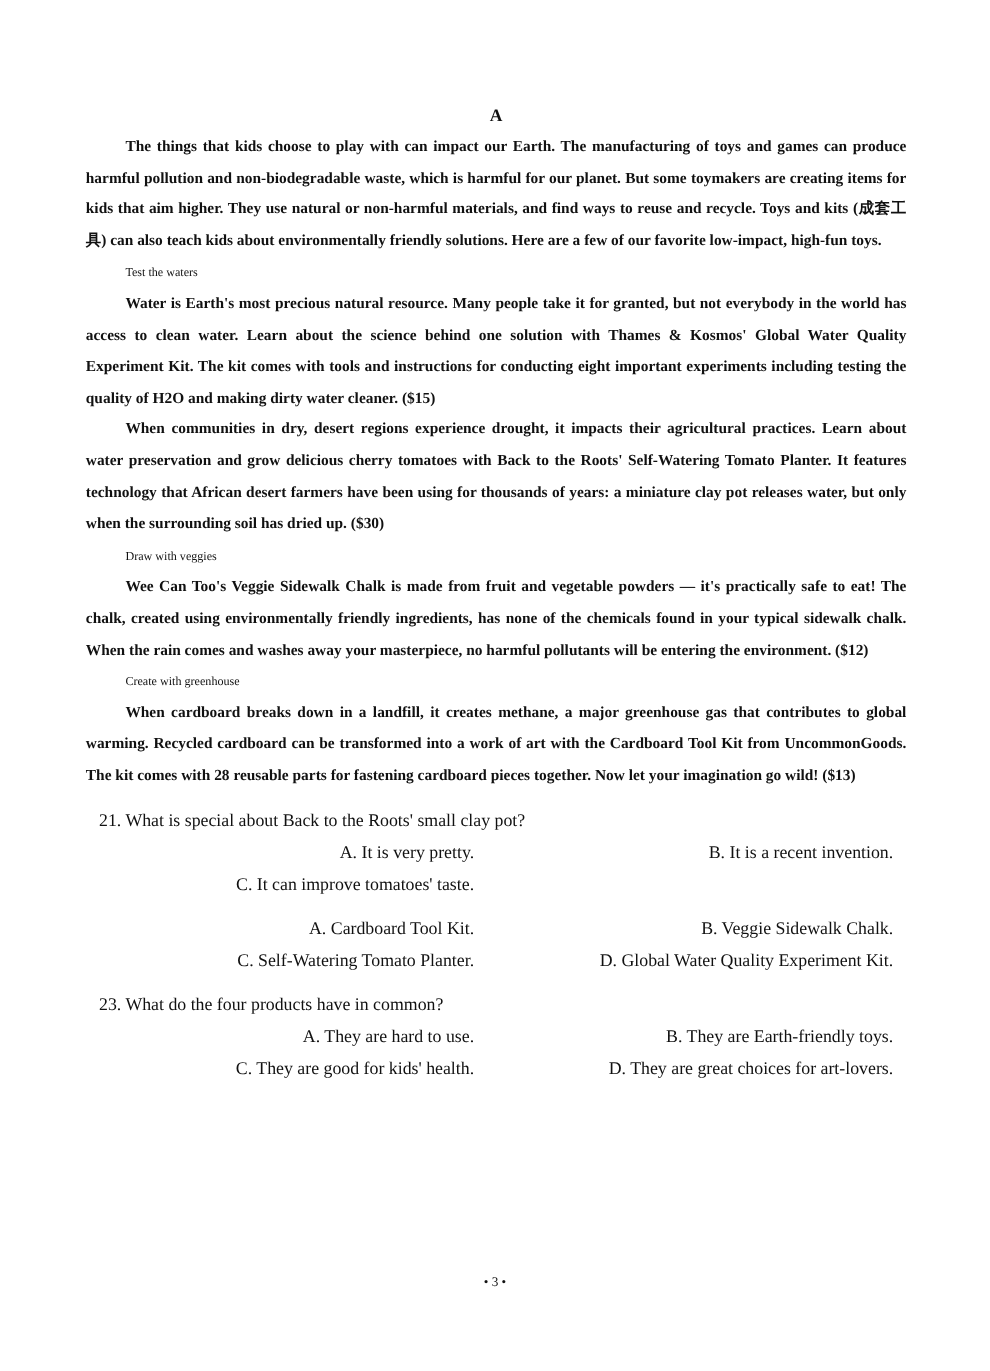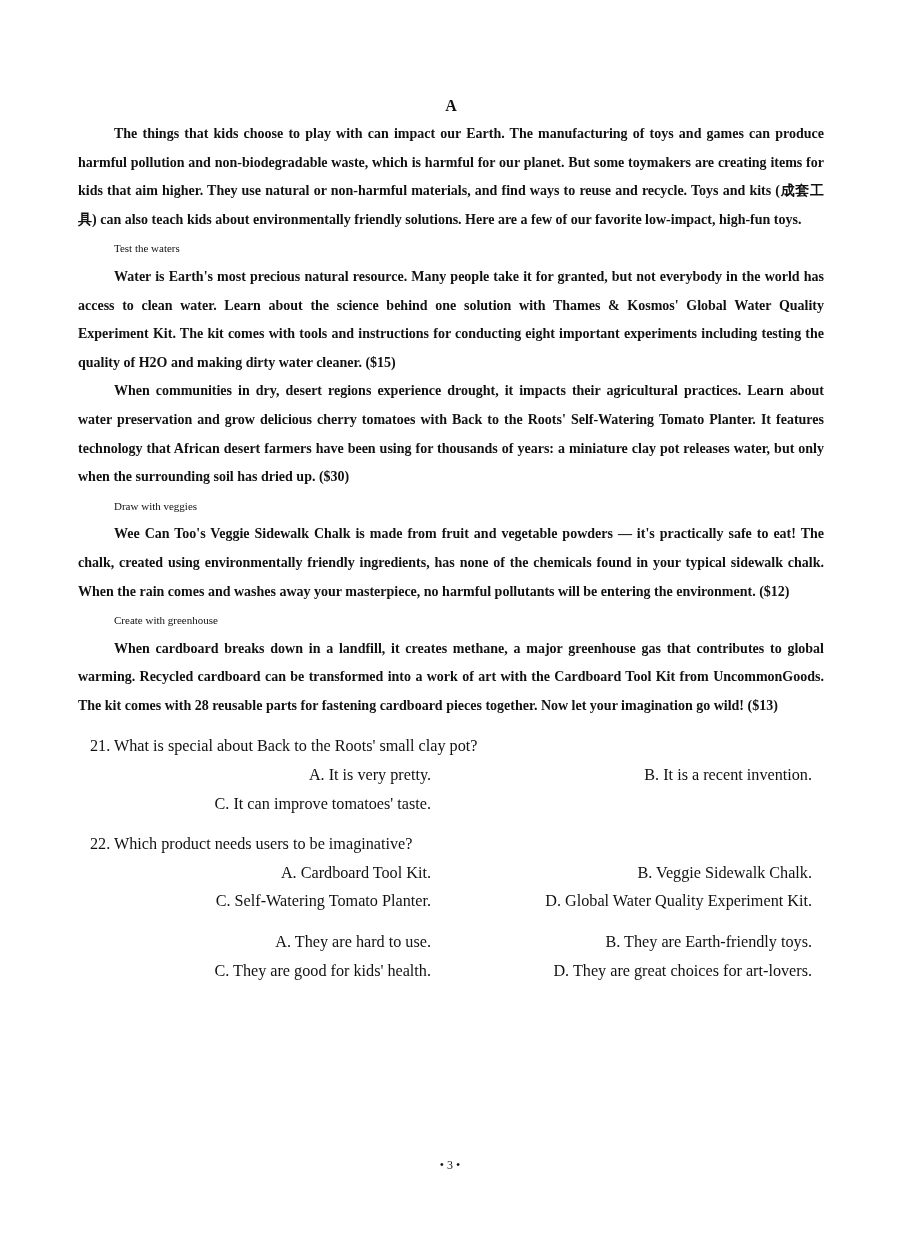--- a/index.html
+++ b/index.html
@@ -101,30 +101,30 @@
   <div class="question">
     <div class="q-stem">21. What is special about Back to the Roots' small clay pot?</div>
     <div class="q-options">
       <div class="q-option">A. It is very pretty.</div>
       <div class="q-option">B. It is a recent invention.</div>
       <div class="q-option">C. It can improve tomatoes' taste.</div>
     </div>
   </div>
 
   <div class="question">
-    <div class="q-stem">22. Which product needs users to be imaginative?</div>
     <div class="q-options">
       <div class="q-option">A. Cardboard Tool Kit.</div>
       <div class="q-option">B. Veggie Sidewalk Chalk.</div>
       <div class="q-option">C. Self-Watering Tomato Planter.</div>
       <div class="q-option">D. Global Water Quality Experiment Kit.</div>
     </div>
   </div>
 
   <div class="question">
+    <div class="q-stem">23. What do the four products have in common?</div>
     <div class="q-options">
       <div class="q-option">A. They are hard to use.</div>
       <div class="q-option">B. They are Earth-friendly toys.</div>
       <div class="q-option">C. They are good for kids' health.</div>
       <div class="q-option">D. They are great choices for art-lovers.</div>
     </div>
   </div>
 </div>
 
 <div class="page-number">• 3 •</div>

